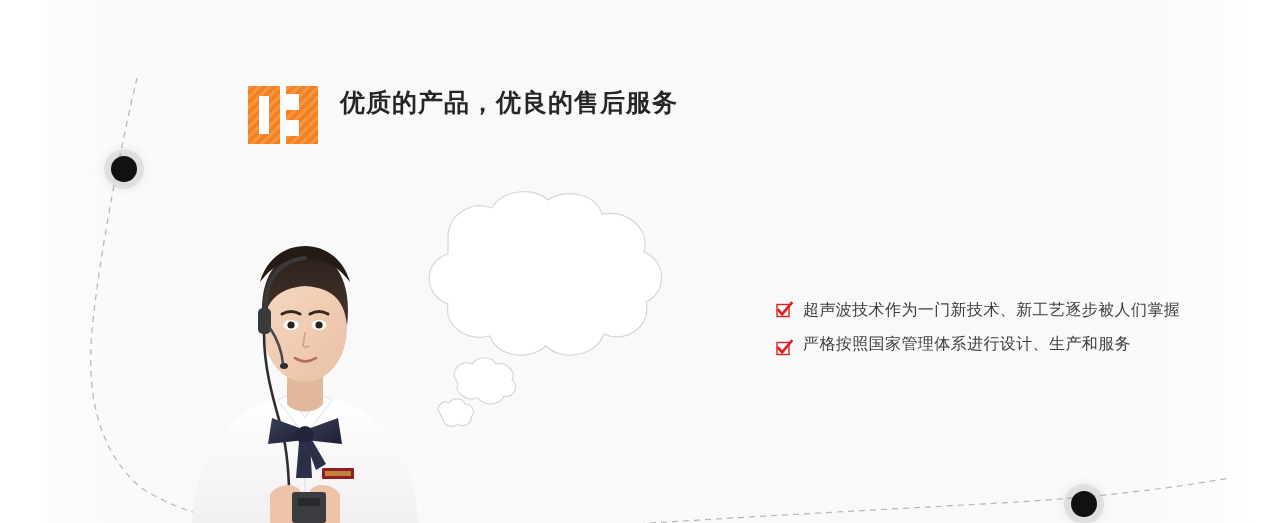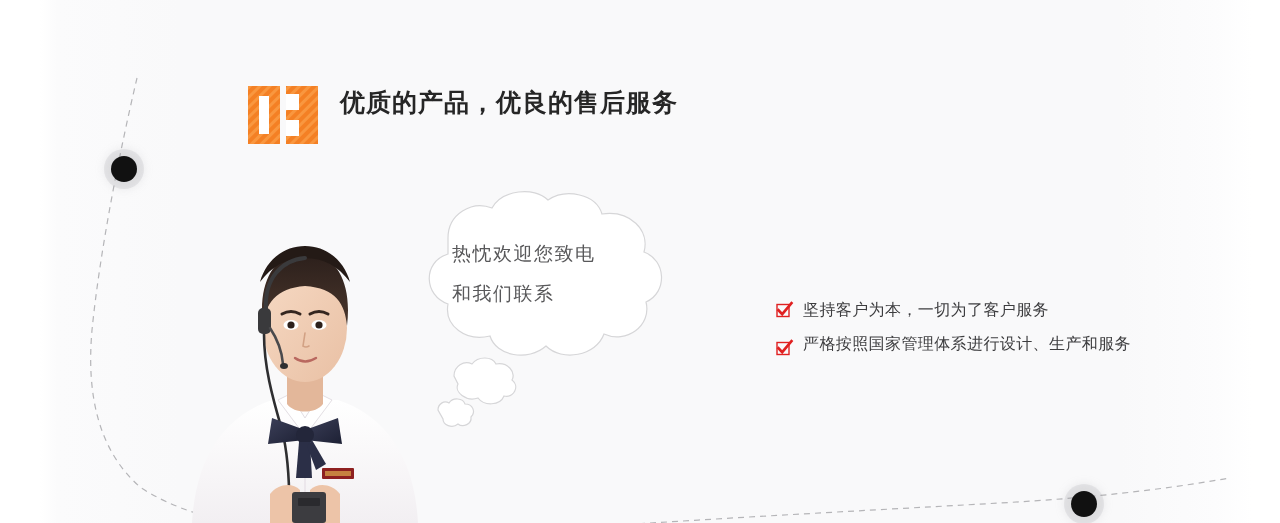--- a/index.html
+++ b/index.html
@@ -284,38 +284,34 @@
 
         <path d="M 42 224
                  C 42 218, 48 214, 53 217
                  C 57 211, 67 212, 69 218
                  C 77 218, 80 226, 75 231
                  C 76 238, 67 242, 62 238
                  C 56 243, 47 239, 47 233 Z"></path>
       </g>
     </svg>
 
-    <div class="bubble-text">
-      <span class="bubble-line">热忱欢迎您致电</span>
-      <span class="bubble-line">和我们联系</span>
-    </div>
   </div>
 
   <div class="features">
-
 
     <div class="feature-row">
       <span class="check-icon">
         <svg width="16" height="16" viewBox="0 0 16 16">
           <rect x="1" y="2.5" width="12" height="12" fill="none" stroke="#E02020" stroke-width="1.4"></rect>
           <path d="M 2.5 8.2 L 6.2 12.2 L 15.5 1.2" fill="none" stroke="#E02020" stroke-width="2.6" stroke-linecap="square" stroke-linejoin="miter"></path>
         </svg>
       </span>
-      <span class="feature-label">坚持客户为本，一切为了客户服务</span>
+      <span class="feature-label">超声波技术作为一门新技术、新工艺逐步被人们掌握</span>
     </div>
+
 
     <div class="feature-row">
       <span class="check-icon">
         <svg width="16" height="16" viewBox="0 0 16 16">
           <rect x="1" y="2.5" width="12" height="12" fill="none" stroke="#E02020" stroke-width="1.4"></rect>
           <path d="M 2.5 8.2 L 6.2 12.2 L 15.5 1.2" fill="none" stroke="#E02020" stroke-width="2.6" stroke-linecap="square" stroke-linejoin="miter"></path>
         </svg>
       </span>
       <span class="feature-label">严格按照国家管理体系进行设计、生产和服务</span>
     </div>

